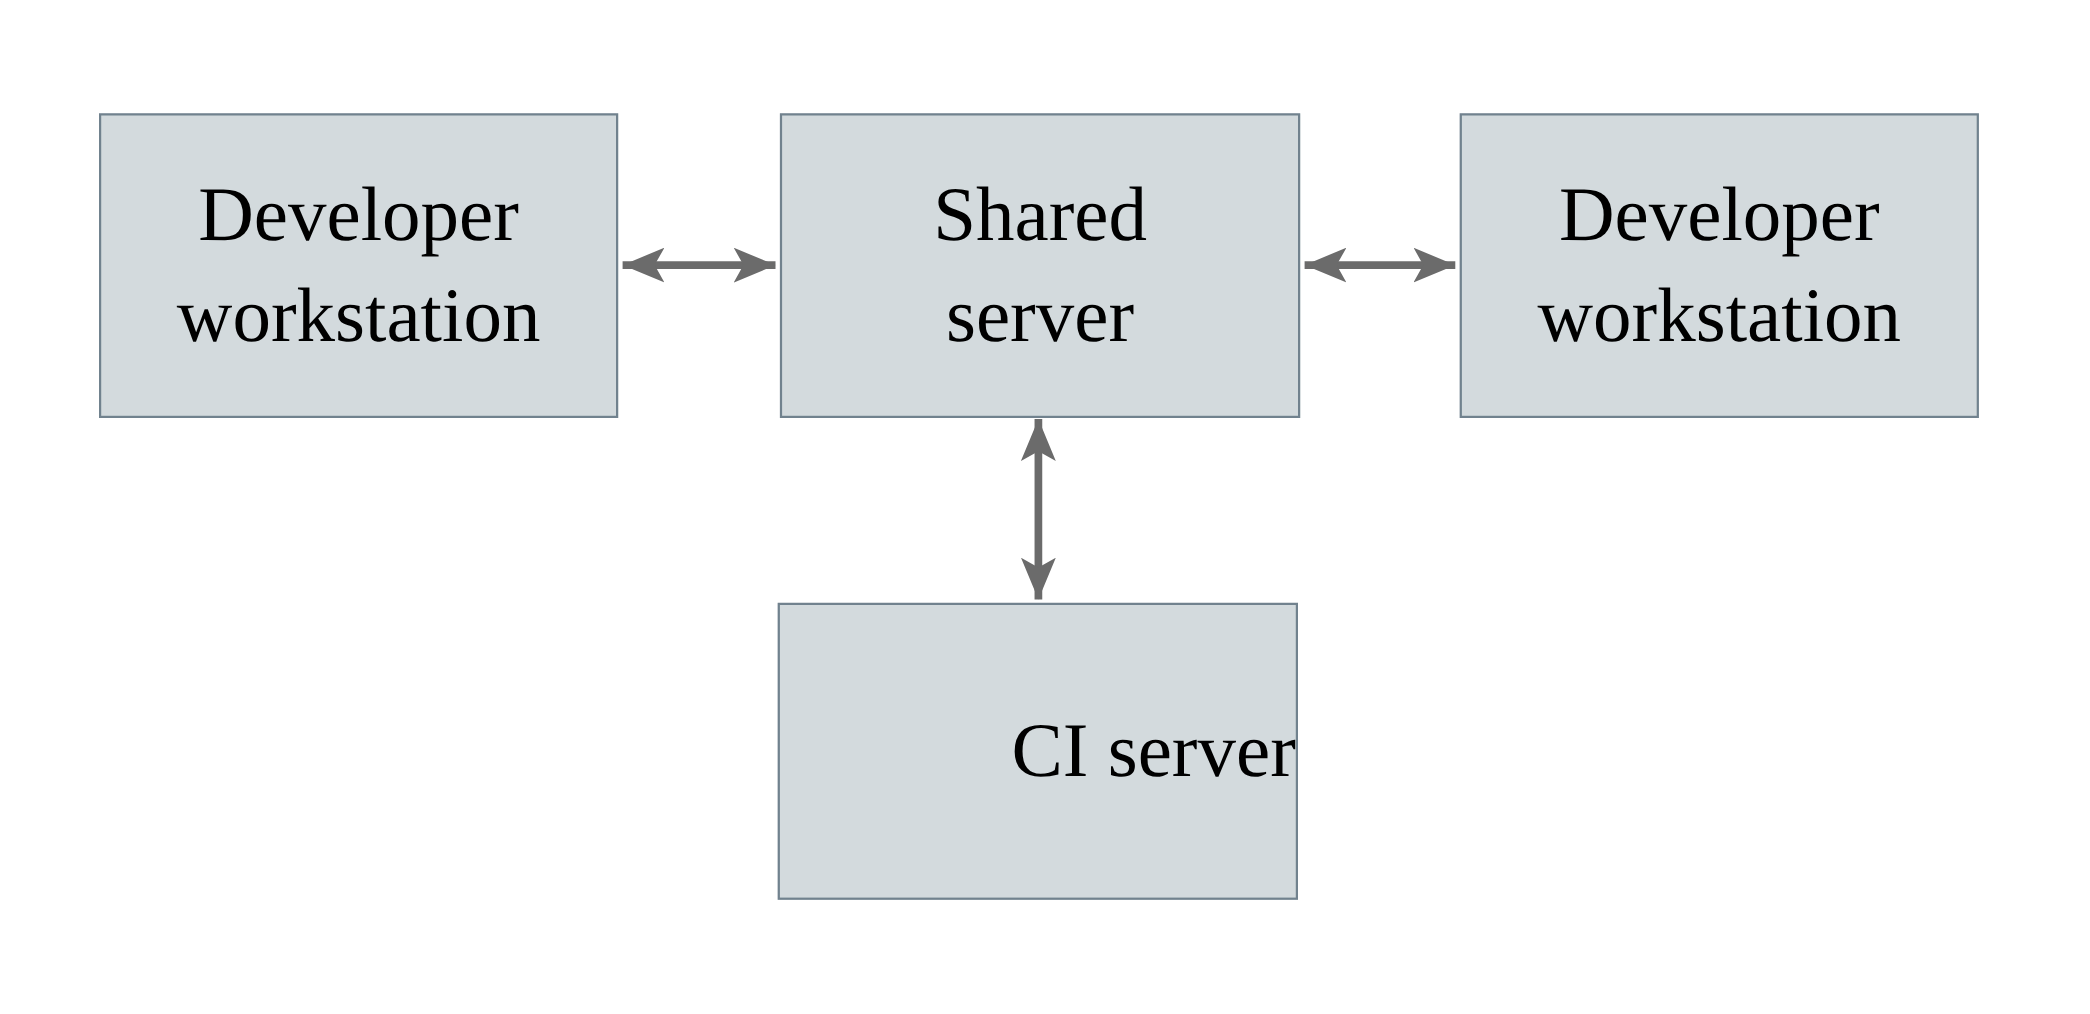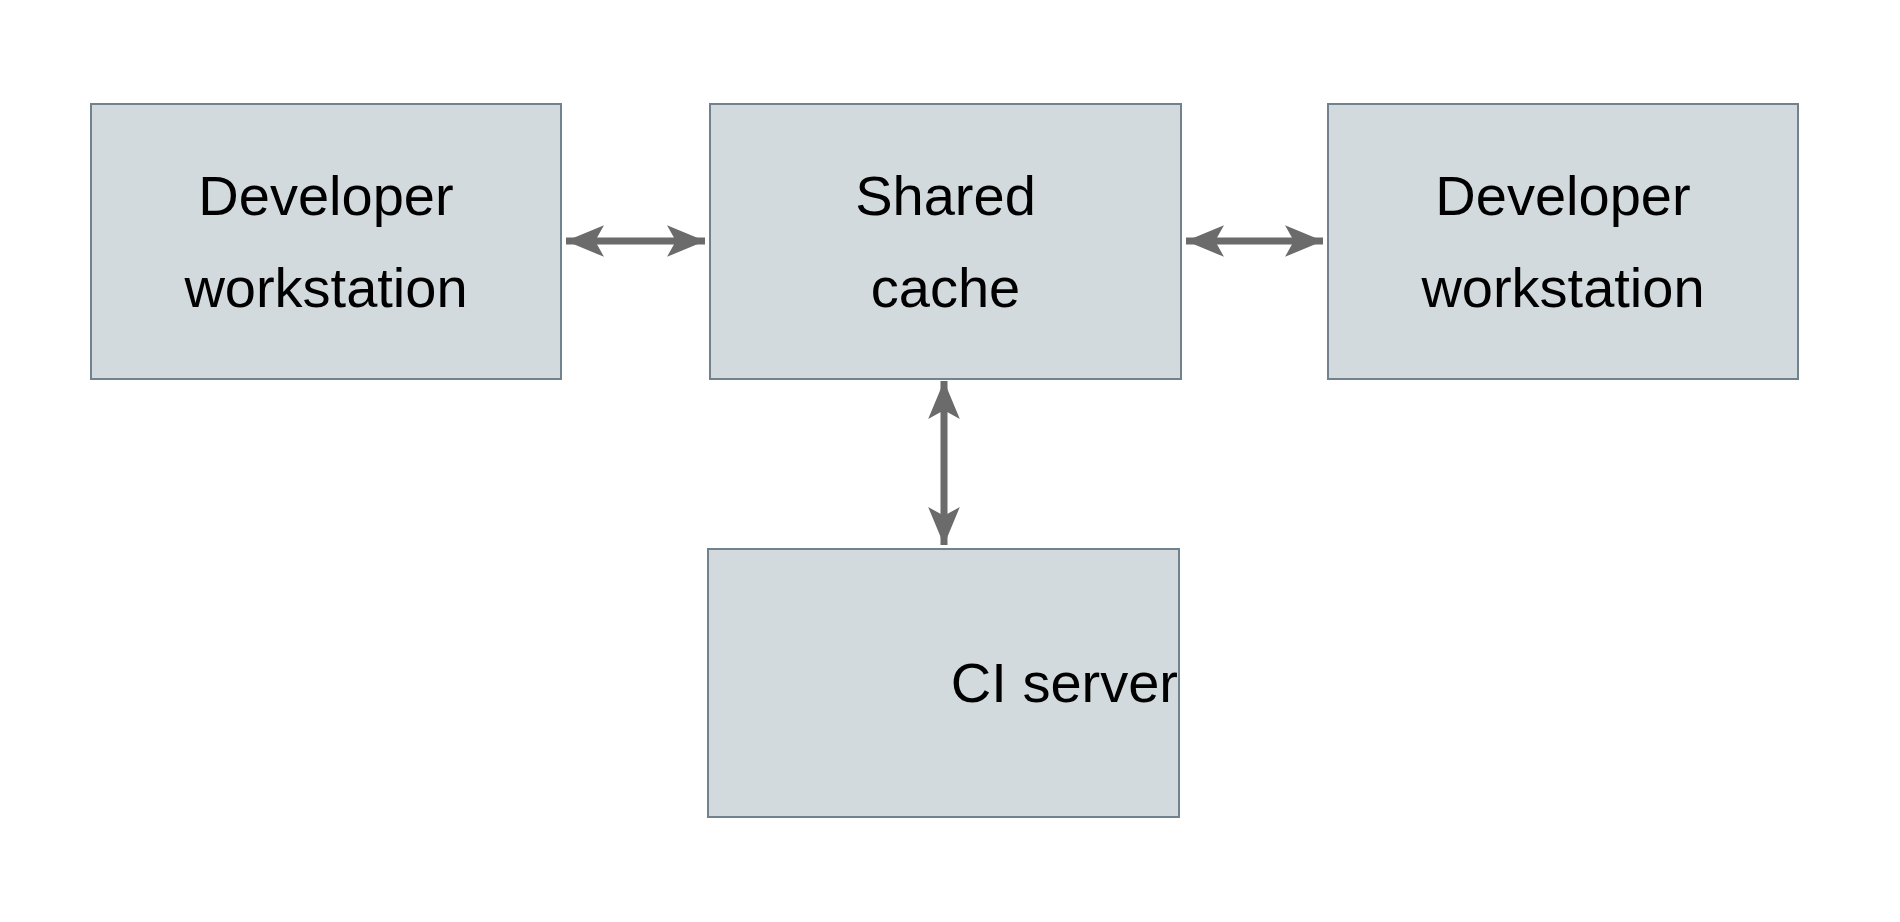--- a/index.html
+++ b/index.html
@@ -43,24 +43,25 @@
     position: absolute;
     background: var(--box-fill);
     border: 2px solid var(--box-border);
     display: flex;
     align-items: center;
     justify-content: center;
     text-align: center;
   }
   .node .label {
     color: var(--text-color);
-    font-size: 56px;
+    font-size: 70px;
     line-height: 92px;
     letter-spacing: 0px;
     white-space: nowrap;
+    font-family: Liberation Serif, serif;
   }
 </style>
 </head>
 <body>
 
 <div class="diagram">
 
   <svg class="edges-layer" width="1900" height="922" viewBox="0 0 1900 922" xmlns="http://www.w3.org/2000/svg">
     <defs>
       <marker id="arrowhead" viewBox="0 0 12 10" refX="12" refY="5" markerWidth="38" markerHeight="32" markerUnits="userSpaceOnUse" orient="auto-start-reverse">
@@ -77,21 +78,21 @@
   <div class="node" style="left:90px; top:103px; width:472px; height:277px;">
     <div class="label">
       <div>Developer</div>
       <div>workstation</div>
     </div>
   </div>
 
   <div class="node" style="left:709px; top:103px; width:473px; height:277px;align-items:center;">
     <div class="label">
       <div>Shared</div>
-      <div>cache</div>
+      <div>server</div>
     </div>
   </div>
 
   <div class="node" style="left:1327px; top:103px; width:472px; height:277px;">
     <div class="label">
       <div>Developer</div>
       <div>workstation</div>
     </div>
   </div>
 

